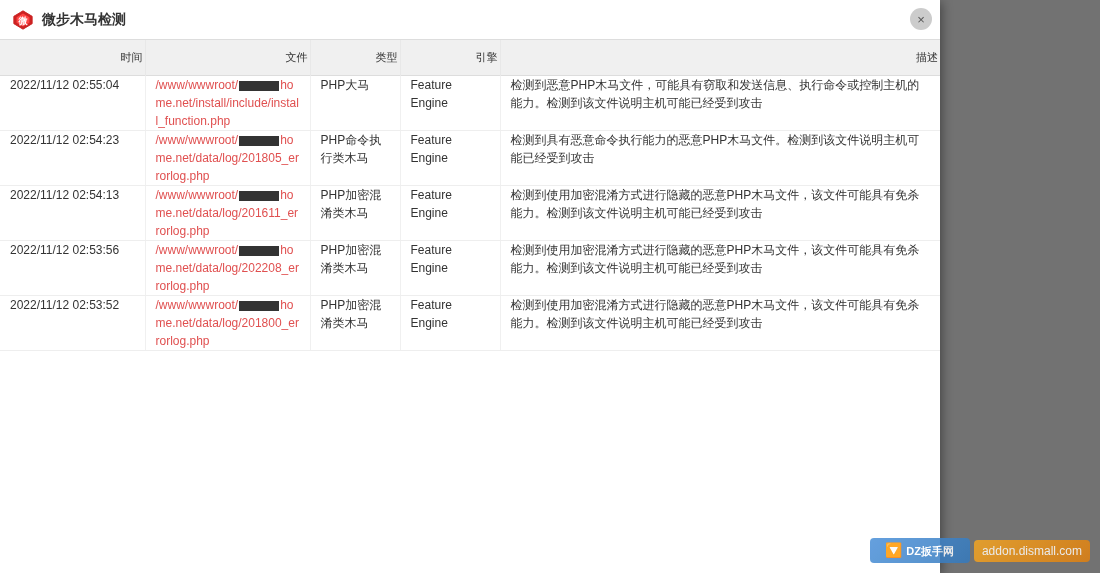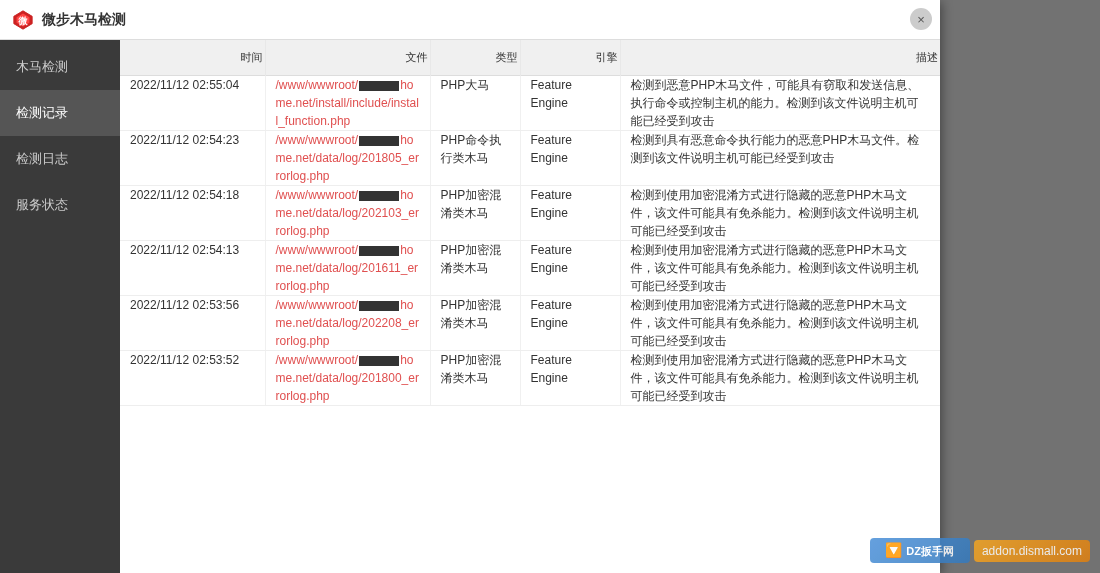--- a/index.html
+++ b/index.html
@@ -190,26 +190,20 @@
         <polygon points="12,2 22,8 22,16 12,22 2,16 2,8" fill="#cc2222" stroke="#cc2222" stroke-width="1"></polygon>
         <polygon points="12,5 19,9 19,15 12,19 5,15 5,9" fill="#ff4444"></polygon>
         <text x="12" y="16" text-anchor="middle" font-size="10" fill="white" font-weight="bold">微</text>
       </svg>
       <span class="modal-header-title">微步木马检测</span>
       <button class="close-btn">×</button>
     </div>
 
     <div class="modal-body">
 
-      <div class="sidebar">
-        <div class="sidebar-item">木马检测</div>
-        <div class="sidebar-item active">检测记录</div>
-        <div class="sidebar-item">检测日志</div>
-        <div class="sidebar-item">服务状态</div>
-      </div>
 
       <div class="content-area">
         <div class="table-container">
           <table class="data-table">
             <thead>
               <tr>
                 <th class="col-time">时间</th>
                 <th class="col-file">文件</th>
                 <th class="col-type">类型</th>
                 <th class="col-engine">引擎</th>
@@ -225,27 +219,20 @@
                   <td>检测到恶意PHP木马文件，可能具有窃取和发送信息、执行命令或控制主机的能力。检测到该文件说明主机可能已经受到攻击</td>
                 </tr>
                 <tr>
                   <td>2022/11/12 02:54:23</td>
                   <td><span class="file-link">/www/wwwroot/<span class="censored"></span>home.net/data/log/201805_errorlog.php</span></td>
                   <td>PHP命令执行类木马</td>
                   <td>Feature Engine</td>
                   <td>检测到具有恶意命令执行能力的恶意PHP木马文件。检测到该文件说明主机可能已经受到攻击</td>
                 </tr>
                 <tr>
-                  <td>2022/11/12 02:54:18</td>
-                  <td><span class="file-link">/www/wwwroot/<span class="censored"></span>home.net/data/log/202103_errorlog.php</span></td>
-                  <td>PHP加密混淆类木马</td>
-                  <td>Feature Engine</td>
-                  <td>检测到使用加密混淆方式进行隐藏的恶意PHP木马文件，该文件可能具有免杀能力。检测到该文件说明主机可能已经受到攻击</td>
-                </tr>
-                <tr>
                   <td>2022/11/12 02:54:13</td>
                   <td><span class="file-link">/www/wwwroot/<span class="censored"></span>home.net/data/log/201611_errorlog.php</span></td>
                   <td>PHP加密混淆类木马</td>
                   <td>Feature Engine</td>
                   <td>检测到使用加密混淆方式进行隐藏的恶意PHP木马文件，该文件可能具有免杀能力。检测到该文件说明主机可能已经受到攻击</td>
                 </tr>
                 <tr>
                   <td>2022/11/12 02:53:56</td>
                   <td><span class="file-link">/www/wwwroot/<span class="censored"></span>home.net/data/log/202208_errorlog.php</span></td>
                   <td>PHP加密混淆类木马</td>

